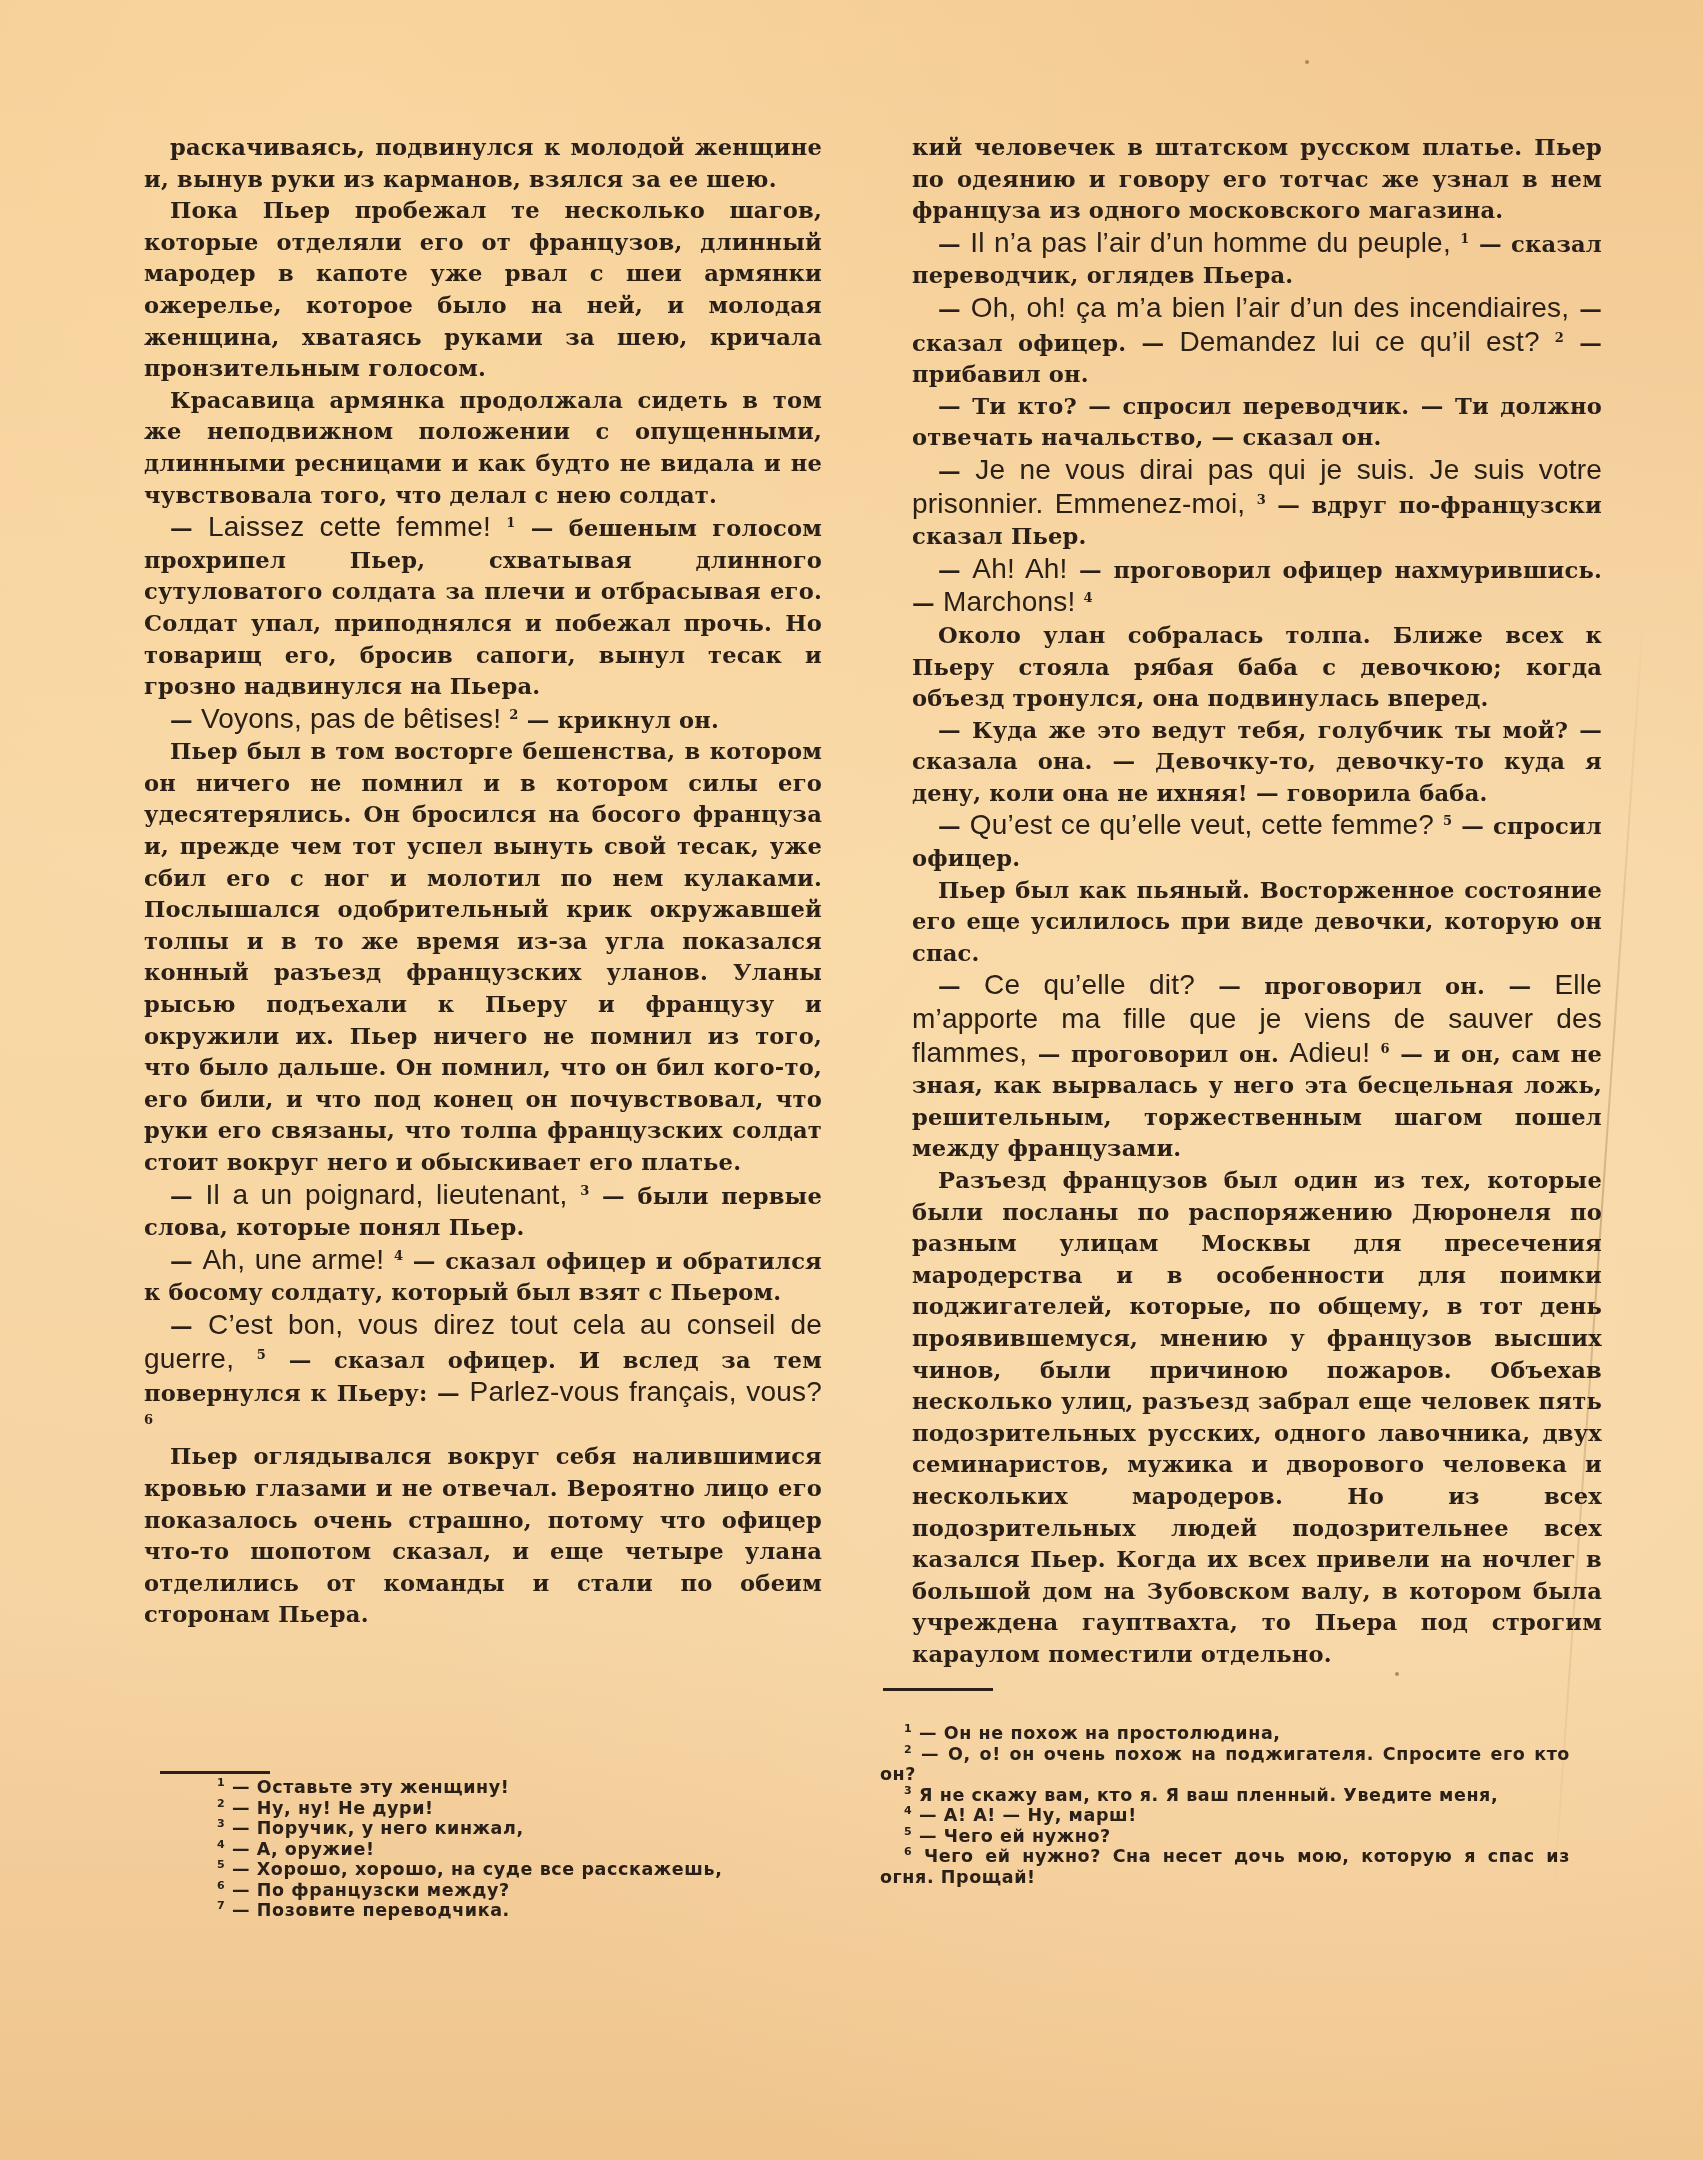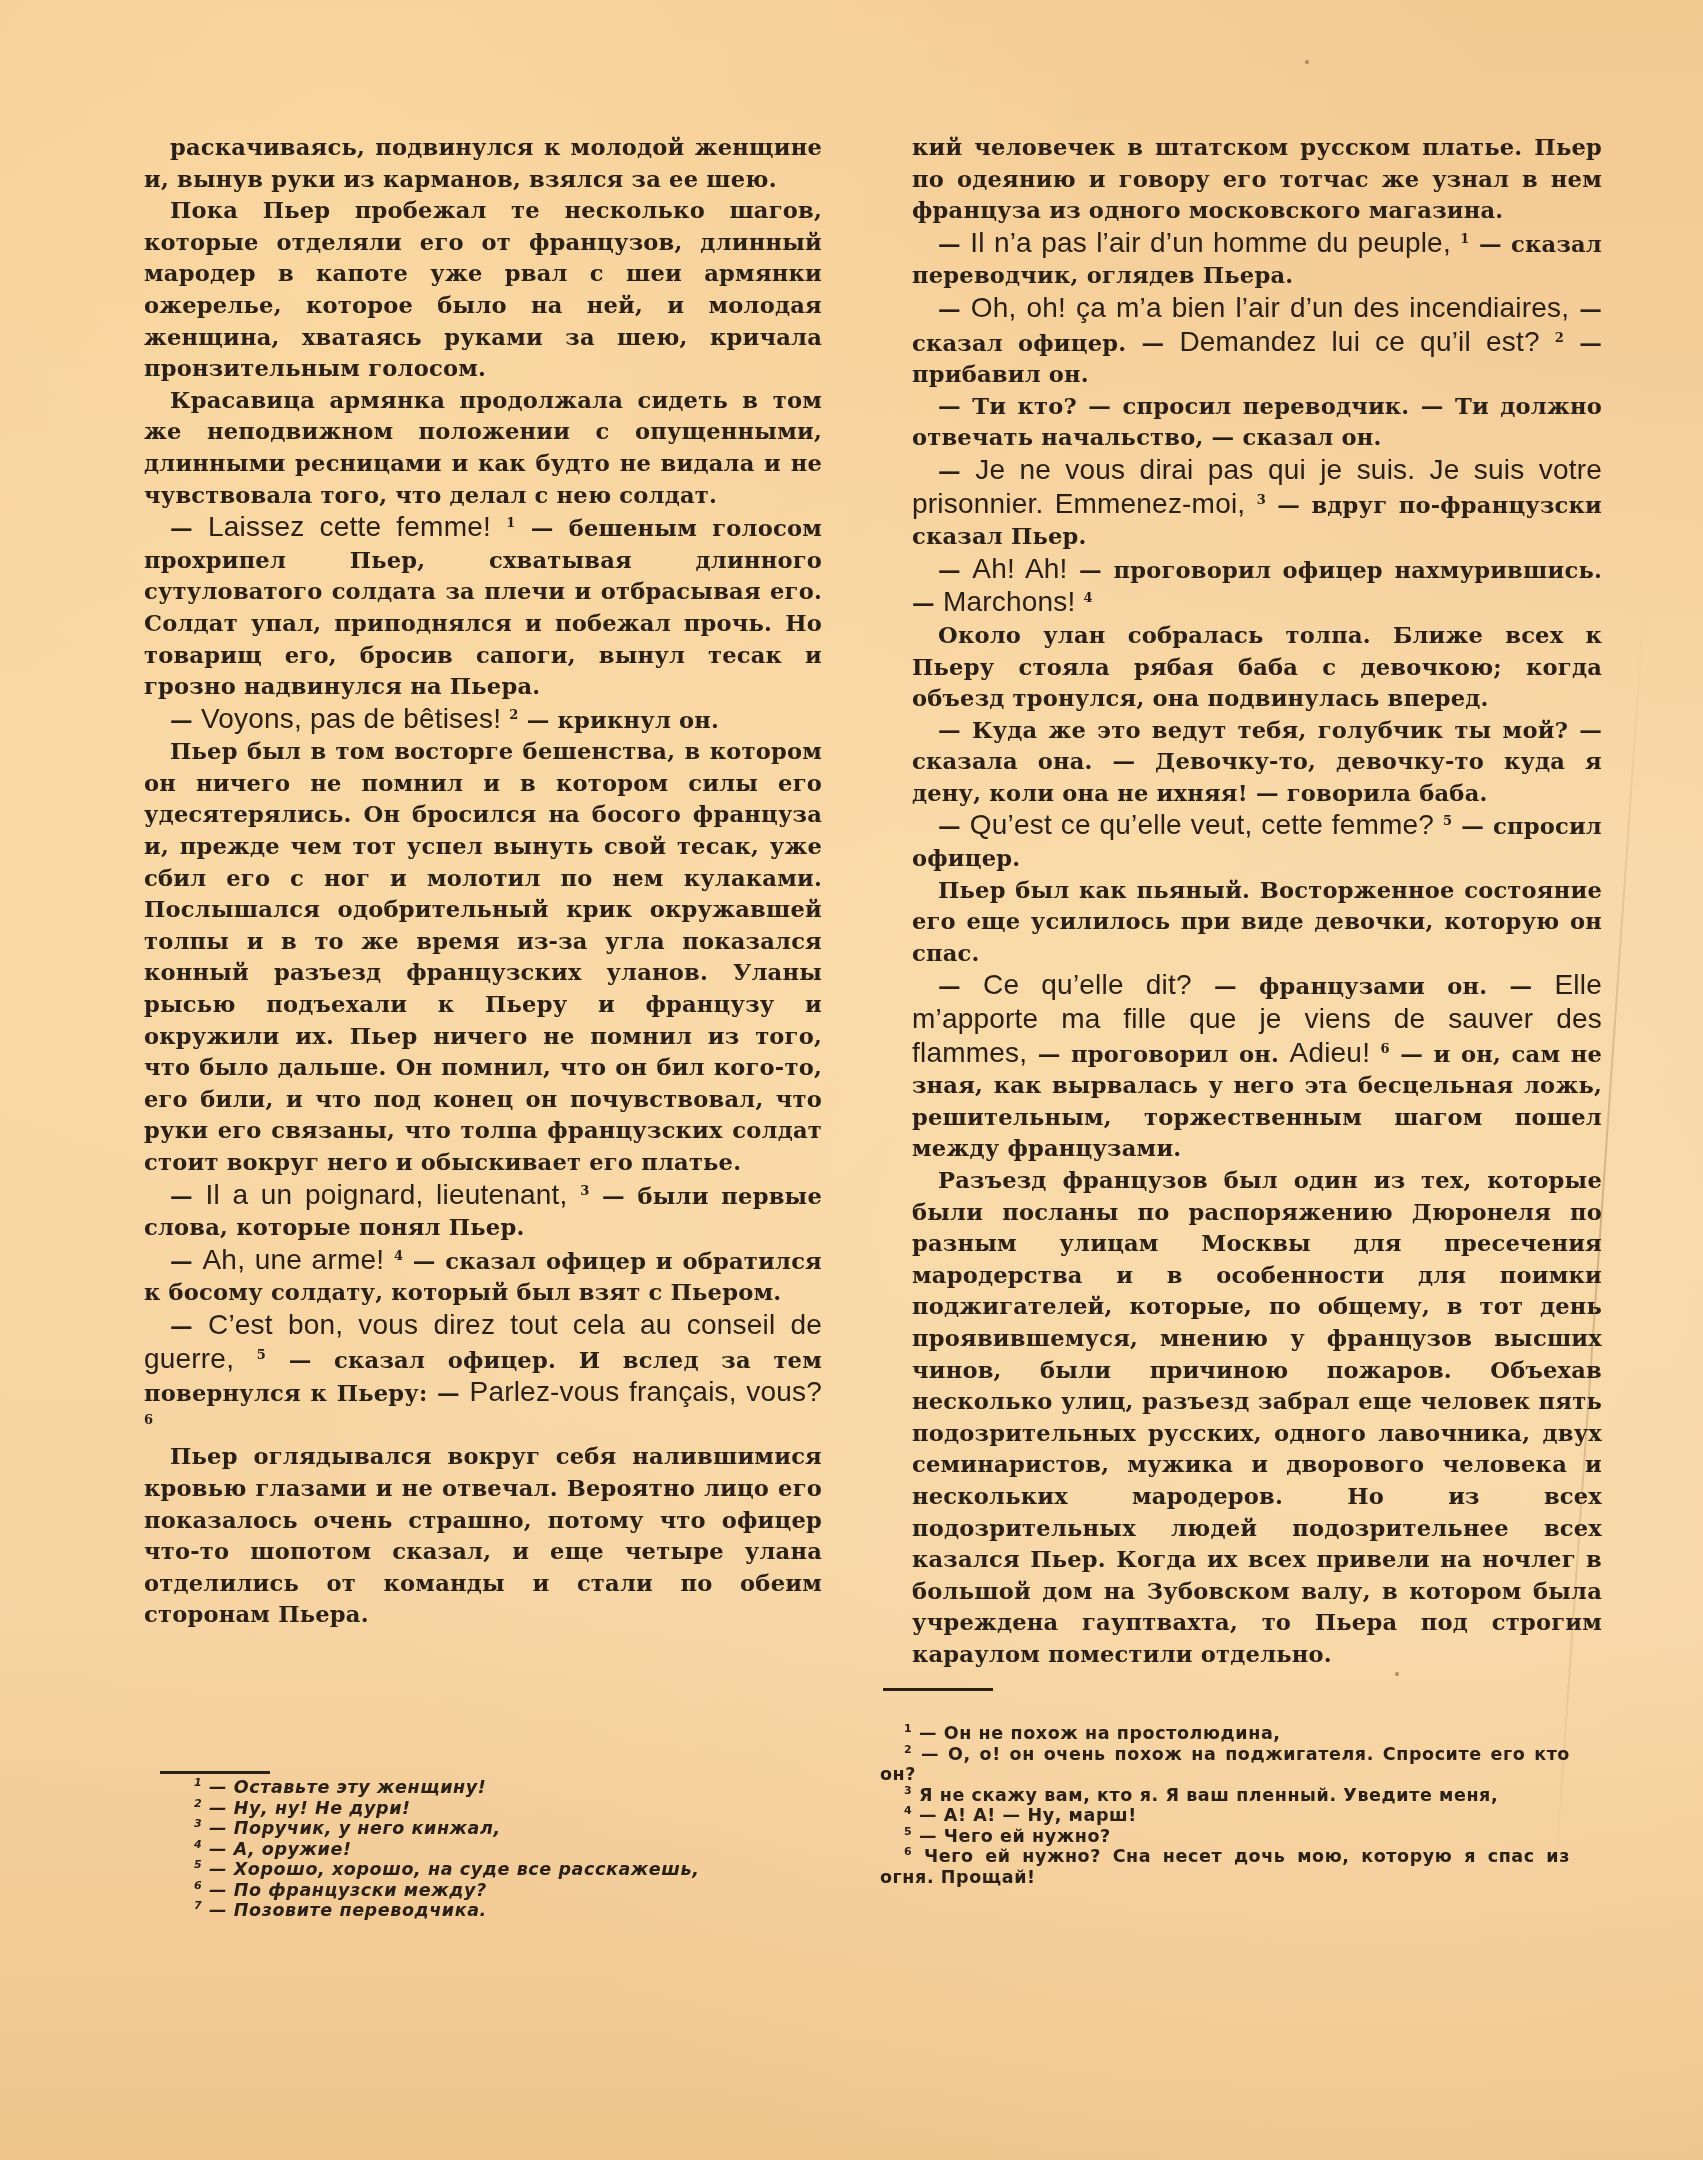--- a/index.html
+++ b/index.html
@@ -37,21 +37,21 @@
       position: absolute; height: 3px; background: #2a2018; width: 110px;
     }
     .rule.left { left: 160px; top: 1771px; }
     .rule.right { left: 883px; top: 1688px; }
     .notes {
       position: absolute;
       font-size: 17.5px; line-height: 20.5px; font-weight: bold;
       font-family: "DejaVu Sans", "Liberation Sans", sans-serif;
       letter-spacing: 0.6px;
     }
-    .notes.left { left: 194px; top: 1767px; width: 560px; font-style: italic; }
+    .notes.left { left: 217px; top: 1767px; width: 560px; }
     .notes.right { left: 880px; top: 1723px; width: 690px; text-align: justify; }
     .notes .note { margin: 0; }
     .notes.left .note { text-indent: -22px; padding-left: 22px; margin-top: 0; }
     .notes.left .note:first-child { margin-top: 10px; }
     .notes.right .note { text-indent: 24px; }
     .notes sup { font-size: 11px; }
     .speck { position: absolute; width: 4px; height: 4px; border-radius: 50%; background: #7a5a3a; opacity: 0.6; }
   </style>
 </head>
 <body>
@@ -75,21 +75,21 @@
       <p class="cont"><span>кий человечек в штатском русском платье. Пьер по одеянию и говору его тотчас же узнал в нем француза из одного московского магазина.</span></p>
       <p><span>— </span><span class="fr">Il n’a pas l’air d’un homme du peuple,</span> <sup>1</sup><span> — сказал переводчик, оглядев Пьера.</span></p>
       <p><span>— </span><span class="fr">Oh, oh! ça m’a bien l’air d’un des incendiaires,</span><span> — сказал офицер. — </span><span class="fr">Demandez lui ce qu’il est?</span> <sup>2</sup><span> — прибавил он.</span></p>
       <p><span>— Ти кто? — спросил переводчик. — Ти должно отвечать начальство, — сказал он.</span></p>
       <p><span>— </span><span class="fr">Je ne vous dirai pas qui je suis. Je suis votre prisonnier. Emmenez-moi,</span> <sup>3</sup><span> — вдруг по-французски сказал Пьер.</span></p>
       <p><span>— </span><span class="fr">Ah! Ah!</span><span> — проговорил офицер нахмурившись. — </span><span class="fr">Marchons!</span> <sup>4</sup></p>
       <p><span>Около улан собралась толпа. Ближе всех к Пьеру стояла рябая баба с девочкою; когда объезд тронулся, она подвинулась вперед.</span></p>
       <p><span>— Куда же это ведут тебя, голубчик ты мой? — сказала она. — Девочку-то, девочку-то куда я дену, коли она не ихняя! — говорила баба.</span></p>
       <p><span>— </span><span class="fr">Qu’est ce qu’elle veut, cette femme?</span> <sup>5</sup><span> — спросил офицер.</span></p>
       <p><span>Пьер был как пьяный. Восторженное состояние его еще усилилось при виде девочки, которую он спас.</span></p>
-      <p><span>— </span><span class="fr">Ce qu’elle dit?</span><span> — французами он. — </span><span class="fr">Elle m’apporte ma fille que je viens de sauver des flammes,</span><span> — проговорил он. </span><span class="fr">Adieu!</span> <sup>6</sup><span> — и он, сам не зная, как вырвалась у него эта бесцельная ложь, решительным, торжественным шагом пошел между французами.</span></p>
+      <p><span>— </span><span class="fr">Ce qu’elle dit?</span><span> — проговорил он. — </span><span class="fr">Elle m’apporte ma fille que je viens de sauver des flammes,</span><span> — проговорил он. </span><span class="fr">Adieu!</span> <sup>6</sup><span> — и он, сам не зная, как вырвалась у него эта бесцельная ложь, решительным, торжественным шагом пошел между французами.</span></p>
       <p><span>Разъезд французов был один из тех, которые были посланы по распоряжению Дюронеля по разным улицам Москвы для пресечения мародерства и в особенности для поимки поджигателей, которые, по общему, в тот день проявившемуся, мнению у французов высших чинов, были причиною пожаров. Объехав несколько улиц, разъезд забрал еще человек пять подозрительных русских, одного лавочника, двух семинаристов, мужика и дворового человека и нескольких мародеров. Но из всех подозрительных людей подозрительнее всех казался Пьер. Когда их всех привели на ночлег в большой дом на Зубовском валу, в котором была учреждена гауптвахта, то Пьера под строгим караулом поместили отдельно.</span></p>
     </div>
 
   <div class="rule left"></div>
   <div class="rule right"></div>
 
   <div class="notes left" id="notes-left">
       <p class="note"><sup>1</sup> <span>— Оставьте эту женщину!</span></p>
       <p class="note"><sup>2</sup> <span>— Ну, ну! Не дури!</span></p>
       <p class="note"><sup>3</sup> <span>— Поручик, у него кинжал,</span></p>

